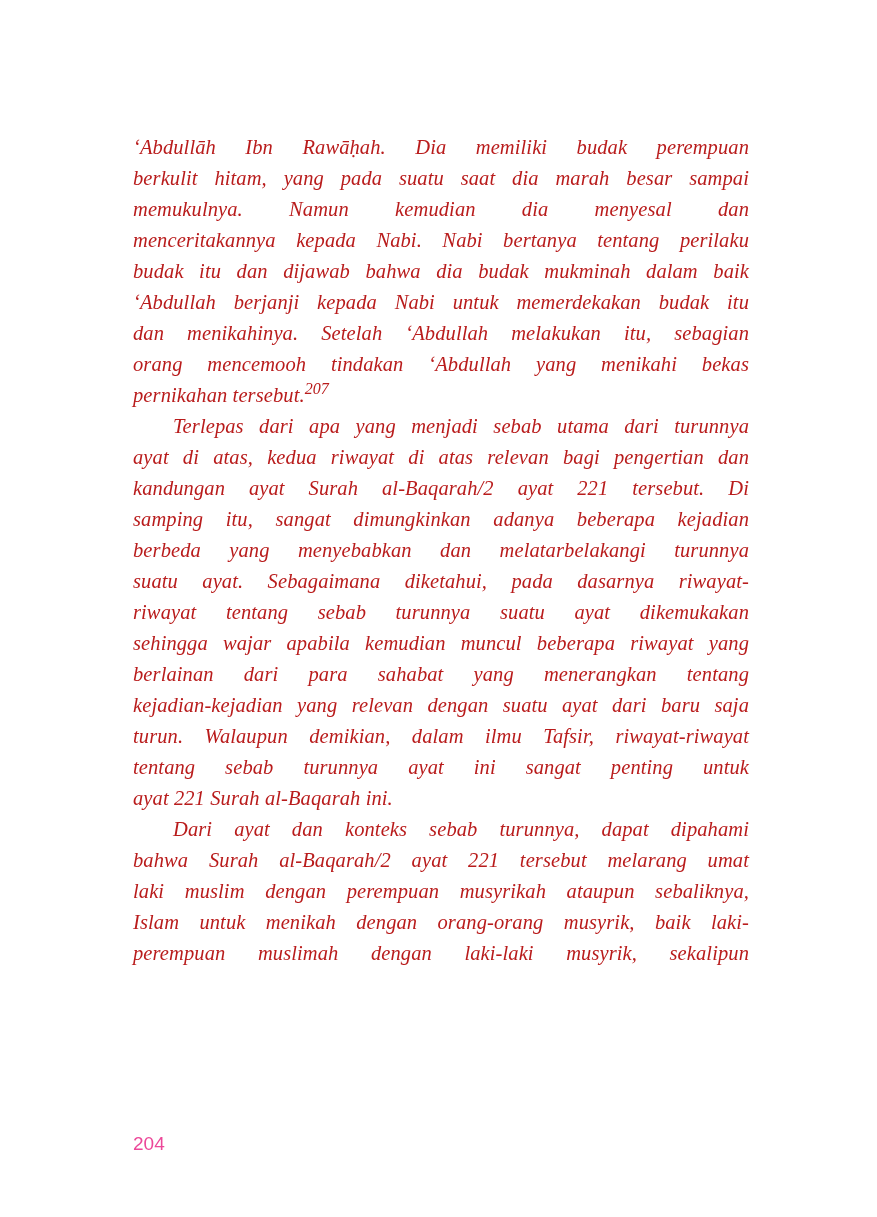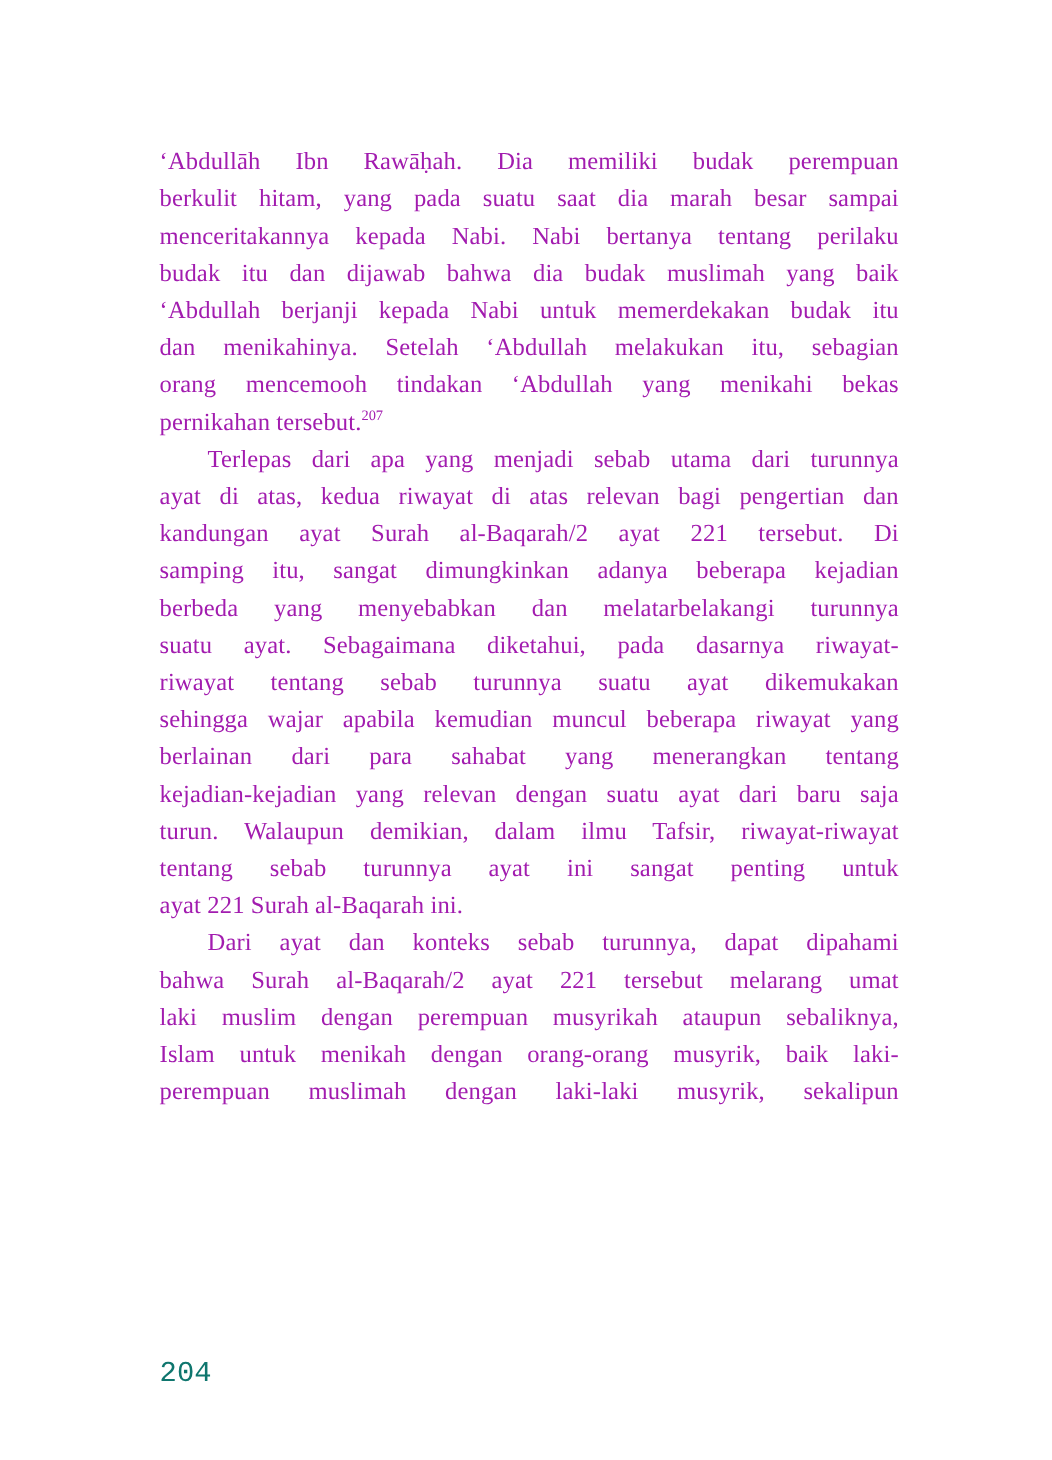--- a/index.html
+++ b/index.html
@@ -15,65 +15,67 @@
   .book-page {
     position: relative;
     width: 877px;
     height: 1217px;
     background: #ffffff;
     overflow: hidden;
   }
   .body-text {
     position: absolute;
     left: 133px;
-    top: 120px;
+    top: 132px;
     width: 616px;
     font-size: 20.5px;
     line-height: 31px;
-    color: #a21caf;
+    color: #b91c1c;
     letter-spacing: 0.1px;
+    font-style: italic;
   }
   .text-line {
     width: 100%;
     text-align: left;
     white-space: normal;
   }
   .text-line.j {
     text-align: justify;
     text-align-last: justify;
   }
   .text-line.ind {
     text-indent: 40px;
   }
   .fn-sup {
-    font-size: 12px;
+    font-size: 16px;
     line-height: 0;
     position: relative;
     top: -8px;
     letter-spacing: 0;
   }
   .page-number {
     position: absolute;
     left: 133px;
     top: 1134px;
-    font-family: Liberation Mono, monospace;
-    font-size: 24px;
+    font-family: Liberation Sans, sans-serif;
+    font-size: 19px;
     line-height: 1;
-    color: #0f766e;
+    color: #ec4899;
   }
 </style>
 </head>
 <body>
 
 <div class="book-page">
   <div class="body-text" id="body-text">
       <div class="text-line j">‘Abdullāh Ibn Rawāḥah. Dia memiliki budak perempuan</div>
       <div class="text-line j">berkulit hitam, yang pada suatu saat dia marah besar sampai</div>
+      <div class="text-line j">memukulnya. Namun kemudian dia menyesal dan</div>
       <div class="text-line j">menceritakannya kepada Nabi. Nabi bertanya tentang perilaku</div>
-      <div class="text-line j">budak itu dan dijawab bahwa dia budak muslimah yang baik</div>
+      <div class="text-line j">budak itu dan dijawab bahwa dia budak mukminah dalam baik</div>
       <div class="text-line j">‘Abdullah berjanji kepada Nabi untuk memerdekakan budak itu</div>
       <div class="text-line j">dan menikahinya. Setelah ‘Abdullah melakukan itu, sebagian</div>
       <div class="text-line j">orang mencemooh tindakan ‘Abdullah yang menikahi bekas</div>
       <div class="text-line">pernikahan tersebut.<span class="fn-sup">207</span></div>
       <div class="text-line j ind">Terlepas dari apa yang menjadi sebab utama dari turunnya</div>
       <div class="text-line j">ayat di atas, kedua riwayat di atas relevan bagi pengertian dan</div>
       <div class="text-line j">kandungan ayat Surah al-Baqarah/2 ayat 221 tersebut. Di</div>
       <div class="text-line j">samping itu, sangat dimungkinkan adanya beberapa kejadian</div>
       <div class="text-line j">berbeda yang menyebabkan dan melatarbelakangi turunnya</div>
       <div class="text-line j">suatu ayat. Sebagaimana diketahui, pada dasarnya riwayat-</div>

